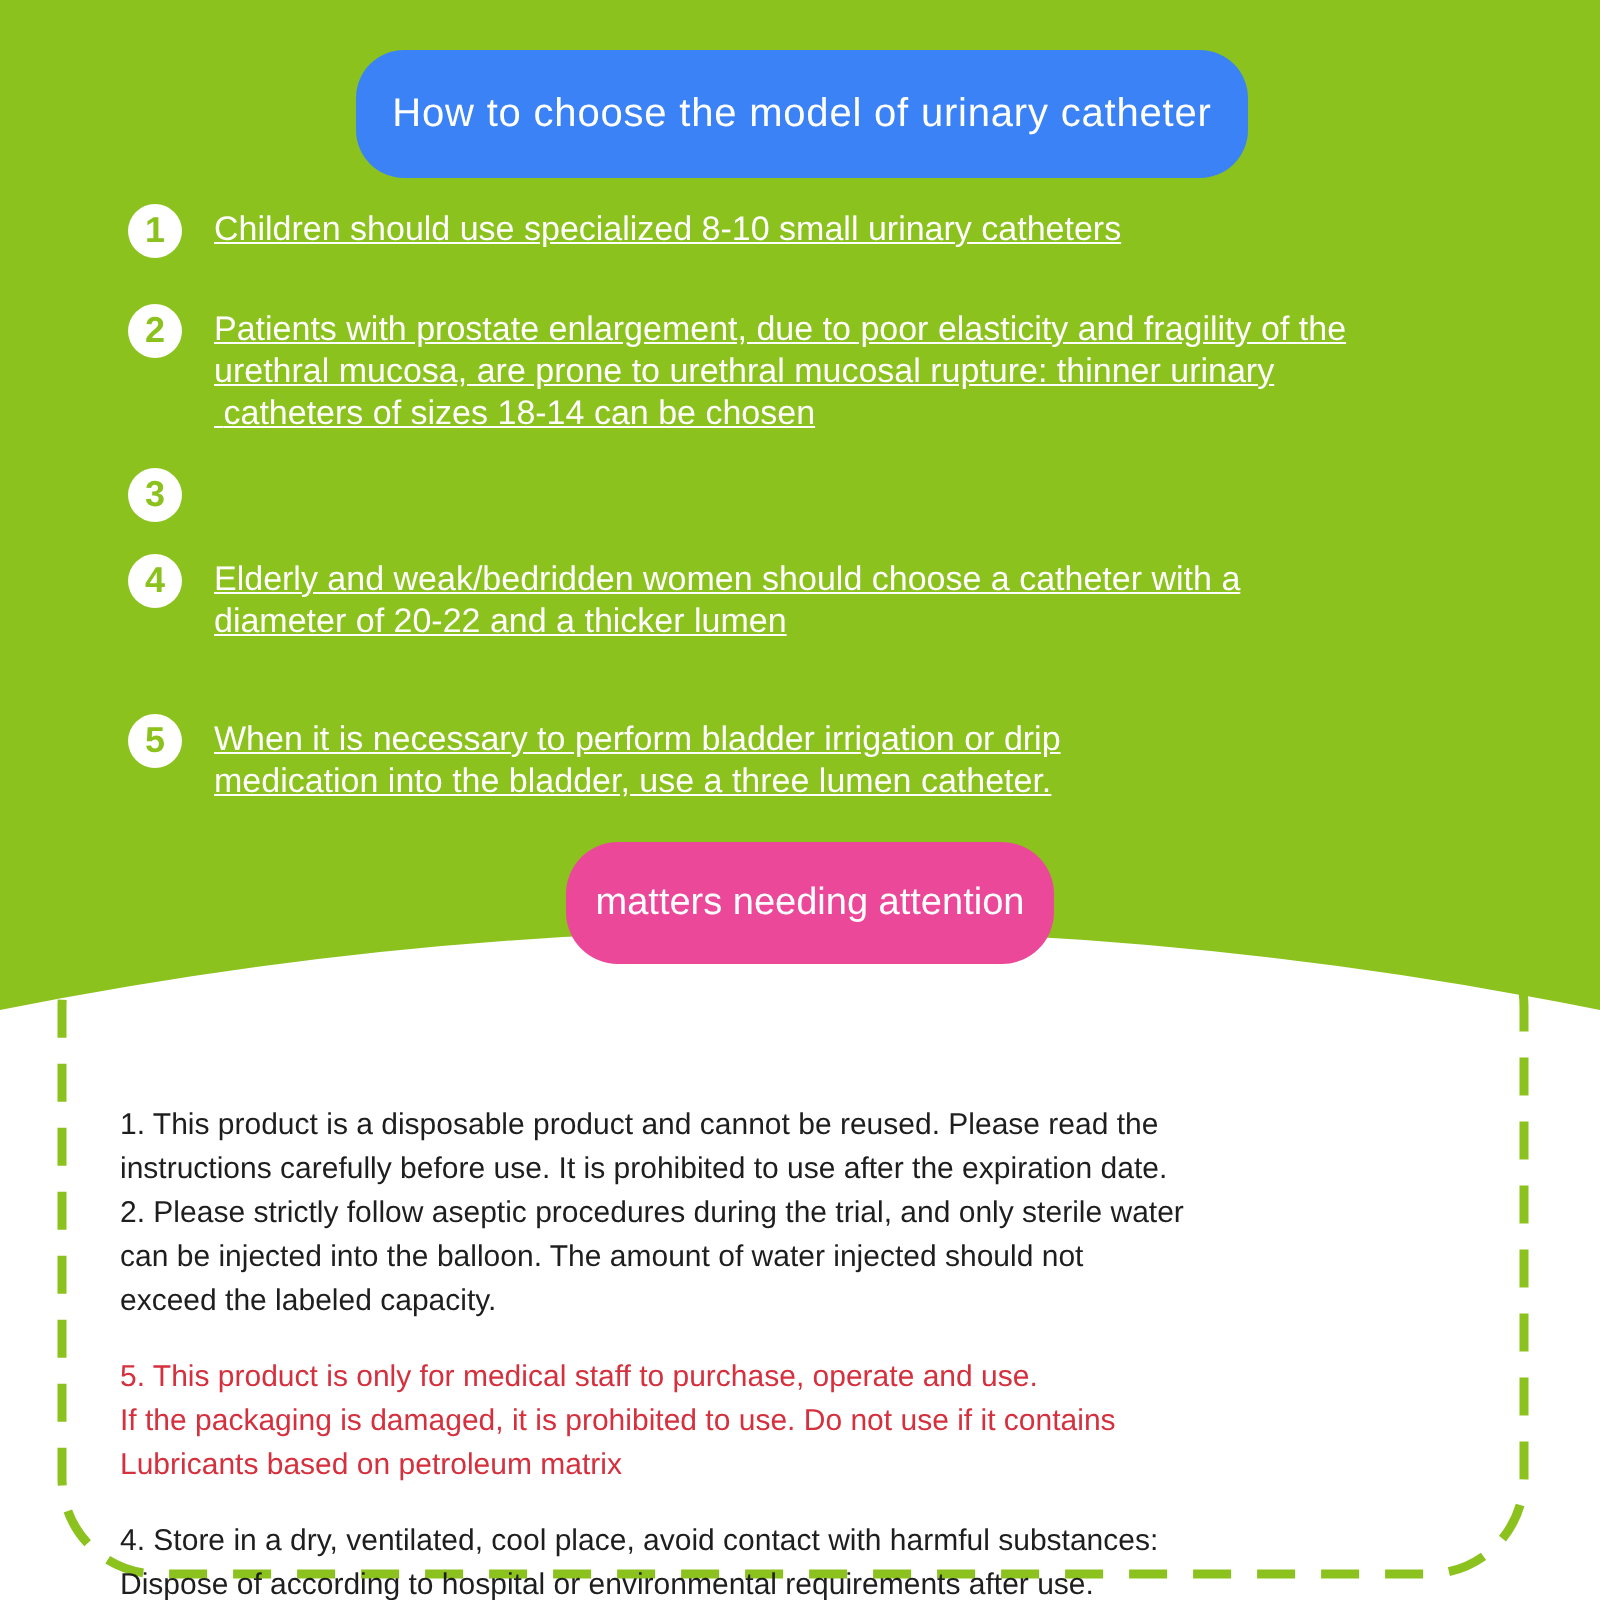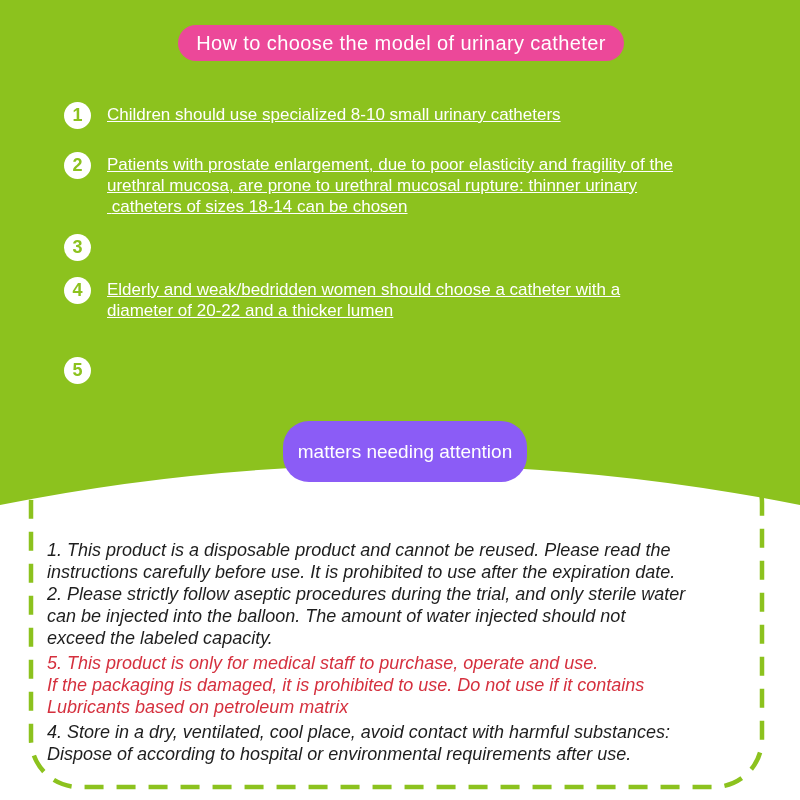--- a/index.html
+++ b/index.html
@@ -18,22 +18,22 @@
     position: absolute;
     left: 0; top: 0;
     width: 800px; height: 800px;
     z-index: 1;
   }
 
   
   .title-banner {
     position: absolute;
     left: 178px; top: 25px;
-    width: 446px; height: 36px;
-    background: #ec4899;
+    width: 446px; height: 64px;
+    background: #3b82f6;
     border-radius: 24px;
     display: flex;
     align-items: center;
     justify-content: center;
     z-index: 3;
   }
   .title-banner .title-text {
     color: #ffffff;
     font-size: 20px;
     letter-spacing: 0.4px;
@@ -74,46 +74,45 @@
   .li-2 { top: 152px; }
   .li-3 { top: 234px; }
   .li-4 { top: 277px; }
   .li-5 { top: 357px; }
 
   
   .attention-banner {
     position: absolute;
     left: 283px; top: 421px;
     width: 244px; height: 61px;
-    background: #8b5cf6;
+    background: #ec4899;
     border-radius: 26px;
     display: flex;
     align-items: center;
     justify-content: center;
     z-index: 3;
   }
   .attention-banner .attention-text {
     color: #ffffff;
     font-size: 19px;
     white-space: nowrap;
   }
 
   
   .notes {
     position: absolute;
     left: 44px; top: 536px;
     width: 706px;
     z-index: 3;
   }
   .note-para {
-    font-size: 18px;
+    font-size: 15px;
     line-height: 22px;
     white-space: pre-line;
-    margin: 3px;
-    font-style: italic;
+    margin: 16px;
   }
   .note-black { color: #1e1e1e; }
   .note-red   { color: #d5303e; }
 </style>
 </head>
 <body>
 
 <div class="page">
 
   <svg class="bg-layer" viewBox="0 0 800 800" xmlns="http://www.w3.org/2000/svg">
@@ -138,20 +137,22 @@
   <div class="list-item li-3">
     <span class="item-badge">3</span>
   </div>
   <div class="list-item li-4">
     <span class="item-badge">4</span>
     <span class="item-text">Elderly and weak/bedridden women should choose a catheter with a
 diameter of 20-22 and a thicker lumen</span>
   </div>
   <div class="list-item li-5">
     <span class="item-badge">5</span>
+    <span class="item-text">When it is necessary to perform bladder irrigation or drip
+medication into the bladder, use a three lumen catheter.</span>
   </div>
 
   <div class="attention-banner">
     <span class="attention-text">matters needing attention</span>
   </div>
 
   <div class="notes">
     <p class="note-para note-black">1. This product is a disposable product and cannot be reused. Please read the
 instructions carefully before use. It is prohibited to use after the expiration date.
 2. Please strictly follow aseptic procedures during the trial, and only sterile water

